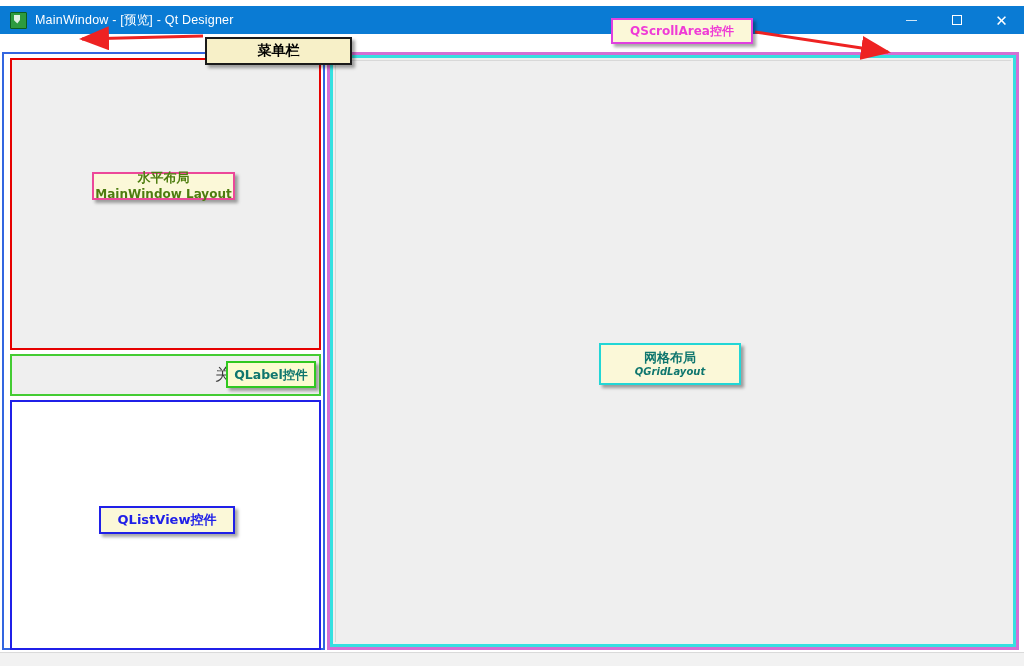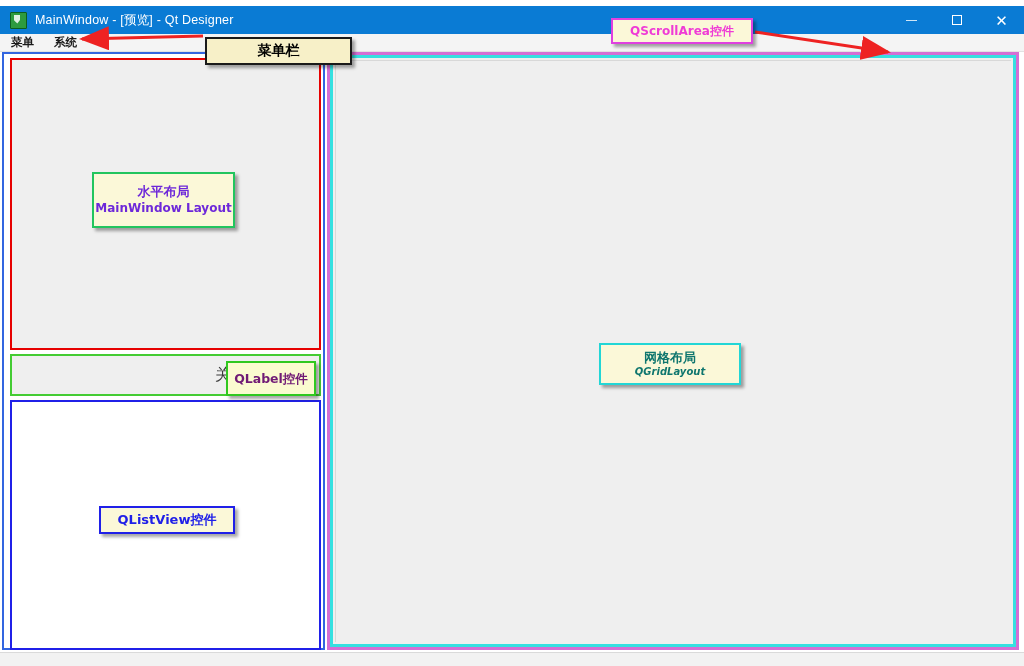--- a/index.html
+++ b/index.html
@@ -228,32 +228,32 @@
   }
   #callout-scrollarea {
     left: 611px; top: 18px;
     width: 142px; height: 26px;
     border: 2px solid #e040e0;
     color: #ef3bd6;
     font-size: 12px;
   }
   #callout-hlayout {
     left: 92px; top: 172px;
-    width: 143px; height: 56px;
-    border: 2px solid #22c55e;
-    color: #6d28d9;
+    width: 143px; height: 28px;
+    border: 2px solid #ec4899;
+    color: #4d7c0f;
     font-size: 13px;
   }
   #callout-hlayout .line2 { font-size: 12px; }
   #callout-qlabel {
     left: 226px; top: 361px;
-    width: 90px; height: 35px;
+    width: 90px; height: 27px;
     border: 2px solid #30c820;
     background: #fbfbd0;
-    color: #701a75;
+    color: #0f766e;
     font-size: 12.5px;
   }
   #callout-listview {
     left: 99px; top: 506px;
     width: 136px; height: 28px;
     border: 2px solid #2020e8;
     color: #2020e8;
     font-size: 13px;
   }
   #callout-grid {
@@ -307,24 +307,20 @@
       </div>
       <div class="win-btn">
         <span class="glyph-max"></span>
       </div>
       <div class="win-btn close">
         <span class="glyph-close">✕</span>
       </div>
     </div>
   </div>
 
-  <div id="menu-bar">
-    <div class="menu-item">菜单</div>
-    <div class="menu-item">系统</div>
-  </div>
 
   <div id="central">
 
     <div id="left-col">
 
       <div id="horizontal-layout"></div>
 
       <div id="label-row">
         <span id="watch-list-label">关注商品列表</span>
       </div>

